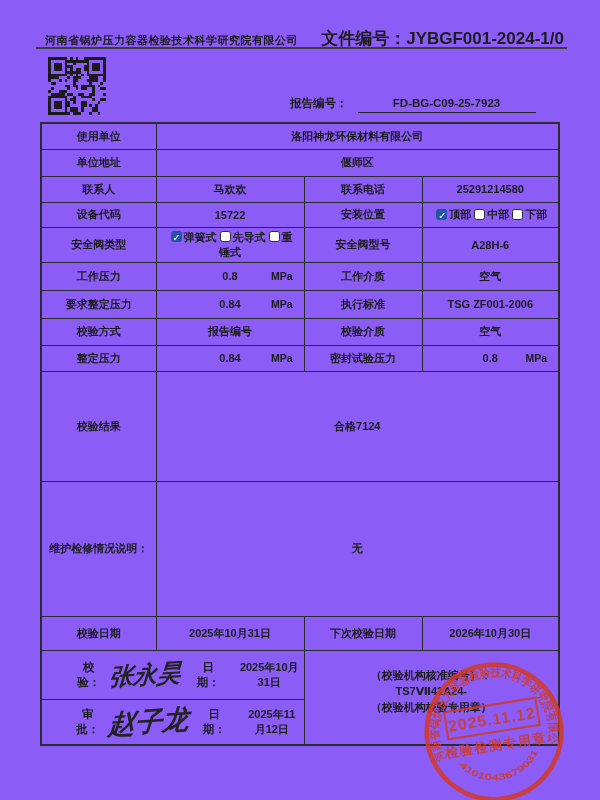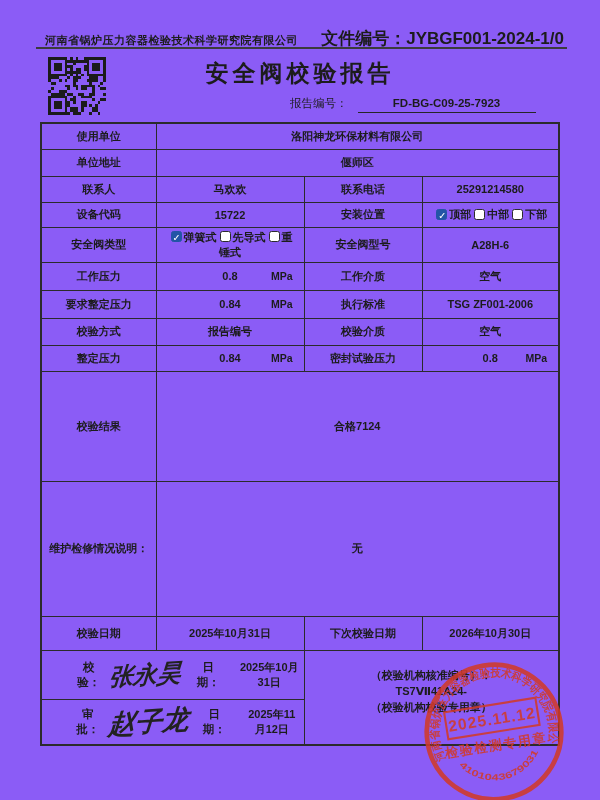--- a/index.html
+++ b/index.html
@@ -11,21 +11,21 @@
   .hdr { position:absolute; top:27px; left:45px; right:36px; display:flex; justify-content:space-between; align-items:baseline; }
   .hdr .company { font-size:11px; font-weight:bold; letter-spacing:0.5px; }
   .hdr .docno { font-size:17px; font-weight:bold; }
   .hdr-rule { position:absolute; top:47px; left:36px; right:33px; height:2px; background:#3b3b3b; }
 
   .qr { position:absolute; top:57px; left:48px; width:58px; height:58px; }
 
   .title { position:absolute; top:58px; left:0; width:600px; text-align:center; font-size:23px; font-weight:bold; letter-spacing:4px; }
 
   .report-line { position:absolute; top:96px; left:290px; display:flex; align-items:baseline; }
-  .report-line .lbl { font-size:11.5px; font-weight:normal; margin-right:10px; }
+  .report-line .lbl { font-size:11.5px; font-weight:bold; margin-right:10px; }
   .report-line .val { font-size:11.5px; font-weight:bold; width:178px; text-align:center; border-bottom:1.6px solid #262626; padding-bottom:3px; }
 
   
   table.form { position:absolute; top:122px; left:40px; width:518px; border-collapse:collapse; table-layout:fixed; }
   table.form td { border:1.5px solid #2b2b2b; font-size:11px; font-weight:bold; text-align:center; vertical-align:middle; padding:2px 4px; }
   table.form { border:2px solid #2b2b2b; }
   td.tall-val { text-align:left; vertical-align:top; padding:6px 8px;margin-top:7px; }
   td.unit-cell { position:relative; }
   td.unit-cell .unit { position:absolute; right:11px; top:50%; transform:translateY(-50%); font-size:10.5px;padding-left:40px; }
   .cbrow { line-height:15px; }
@@ -280,21 +280,20 @@
       <rect x="16" y="19" width="1" height="1" fill="#1b1b1b"></rect>
       <rect x="17" y="19" width="1" height="1" fill="#1b1b1b"></rect>
       <rect x="7" y="20" width="1" height="1" fill="#1b1b1b"></rect>
       <rect x="9" y="20" width="1" height="1" fill="#1b1b1b"></rect>
       <rect x="10" y="20" width="1" height="1" fill="#1b1b1b"></rect>
       <rect x="11" y="20" width="1" height="1" fill="#1b1b1b"></rect>
       <rect x="15" y="20" width="1" height="1" fill="#1b1b1b"></rect>
       <rect x="18" y="20" width="1" height="1" fill="#1b1b1b"></rect>
     </svg>
 
-  <div class="title">安全阀校验报告</div>
 
   <div class="report-line">
     <span class="lbl">报告编号：</span>
     <span class="val">FD-BG-C09-25-7923</span>
   </div>
 
   <table class="form">
     <colgroup>
         <col style="width:115px">
         <col style="width:148px">

